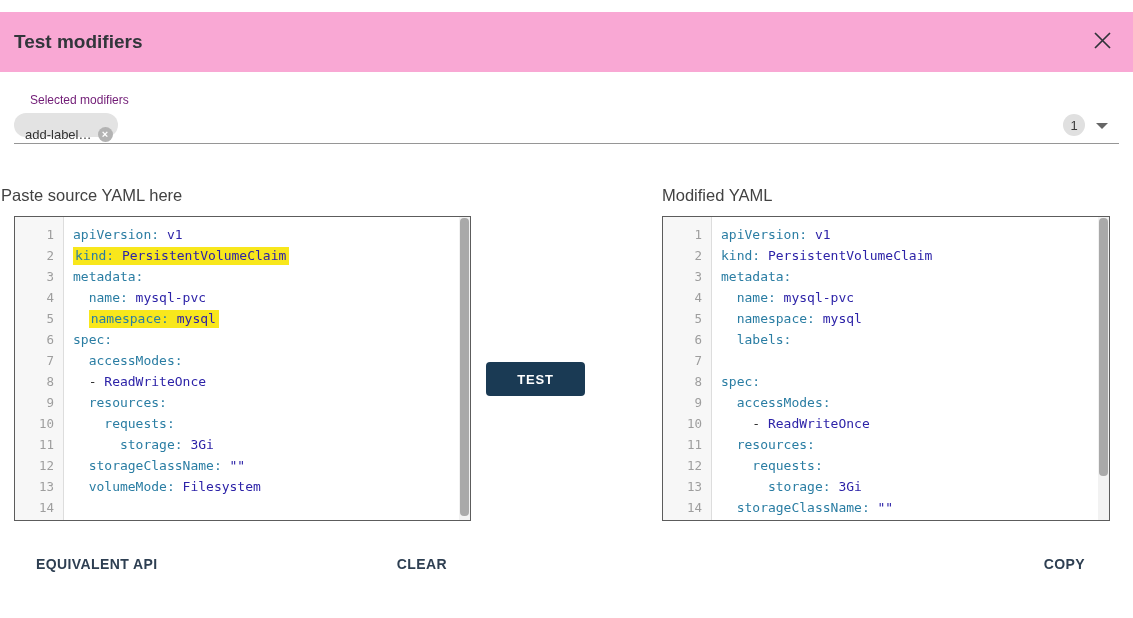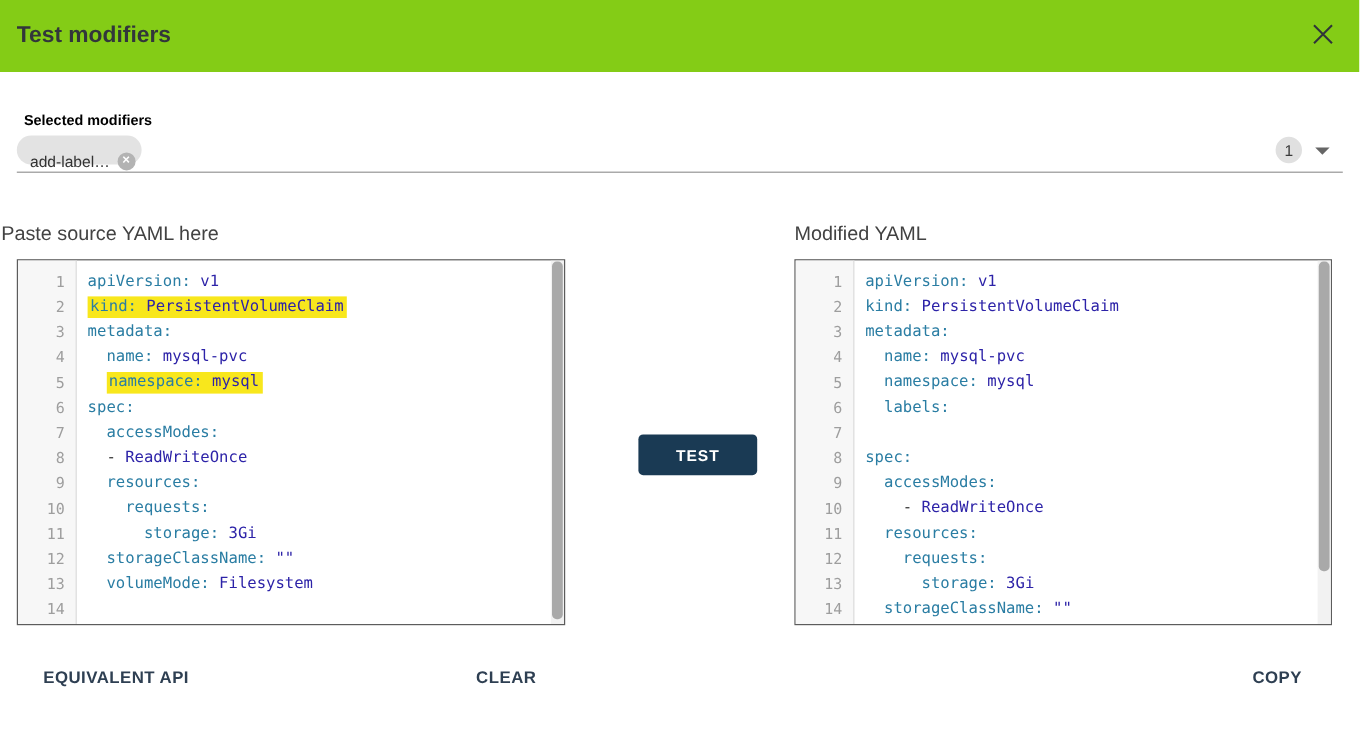--- a/index.html
+++ b/index.html
@@ -3,28 +3,28 @@
 <meta charset="utf-8">
 <style>
   * { margin:0; padding:0; box-sizing:border-box; }
   html,body { background:#fff; }
   .modal {
     position:relative; width:1133px; height:618px; background:#fff;
     font-family:"Liberation Sans", sans-serif; overflow:hidden;
   }
   
   .hdr {
-    position:absolute; top:0; left:0; width:1133px; height:60px;
-    background:#84cc16; display:flex; align-items:center;
+    position:absolute; top:12px; left:0; width:1133px; height:60px;
+    background:#f9a8d4; display:flex; align-items:center;
     justify-content:space-between; padding:0 18px 0 14px;
   }
   .hdr-title { font-size:19px; font-weight:600; color:#32363b; }
   .close-btn { width:26px; height:26px; display:flex; align-items:center; justify-content:center; cursor:pointer; background:none; border:none; }
   
-  .sel-label { position:absolute; top:93px; left:20px; font-size:12px; color:#000000;font-weight:bold; }
+  .sel-label { position:absolute; top:93px; left:30px; font-size:12px; color:#701a75; }
   .chip-row { position:absolute; top:112px; left:14px; height:26px; display:flex; align-items:center; }
   .chip {
     display:inline-flex; align-items:center; gap:6px; height:24px;
     background:#e3e3e3; border-radius:13px; padding:18px 5px 0 11px;
     font-size:13px; color:#333; border:none; cursor:default;
   }
   .chip-x {
     width:15px; height:15px; border-radius:50%; background:#b3b3b3;
     color:#fff; font-size:11px; line-height:15px; text-align:center;
     display:inline-block; cursor:pointer; font-weight:700;
@@ -66,21 +66,21 @@
   .tk-val { color:#2d23a8; }
   .tk-dash { color:#333; }
   .hl { background:#f8e71c; padding:1px 3px 2px 2px; }
   
   .vscroll { position:absolute; top:0; right:0; bottom:0; width:11px; background:#f2f2f2; }
   .vthumb { position:absolute; left:1px; right:1px; background:#a9a9a9; border-radius:4px; }
   .vthumb.full { top:1px; bottom:4px; }
   .vthumb.partial { top:1px; height:85%; }
   
   .test-btn {
-    position:absolute; top:362px; left:532px; width:99px; height:34px;
+    position:absolute; top:362px; left:486px; width:99px; height:34px;
     background:#1a3a54; color:#fff; font-family:"Liberation Sans",sans-serif;
     font-size:13px; font-weight:700; letter-spacing:0.8px;
     border:none; border-radius:4px; cursor:pointer;
   }
   
   .link-btn {
     position:absolute; top:545px; background:none; border:none; cursor:pointer;
     font-family:"Liberation Sans",sans-serif; font-size:14px; font-weight:700;
     color:#2e3f52; letter-spacing:0.4px;margin-top:11px;
   }

